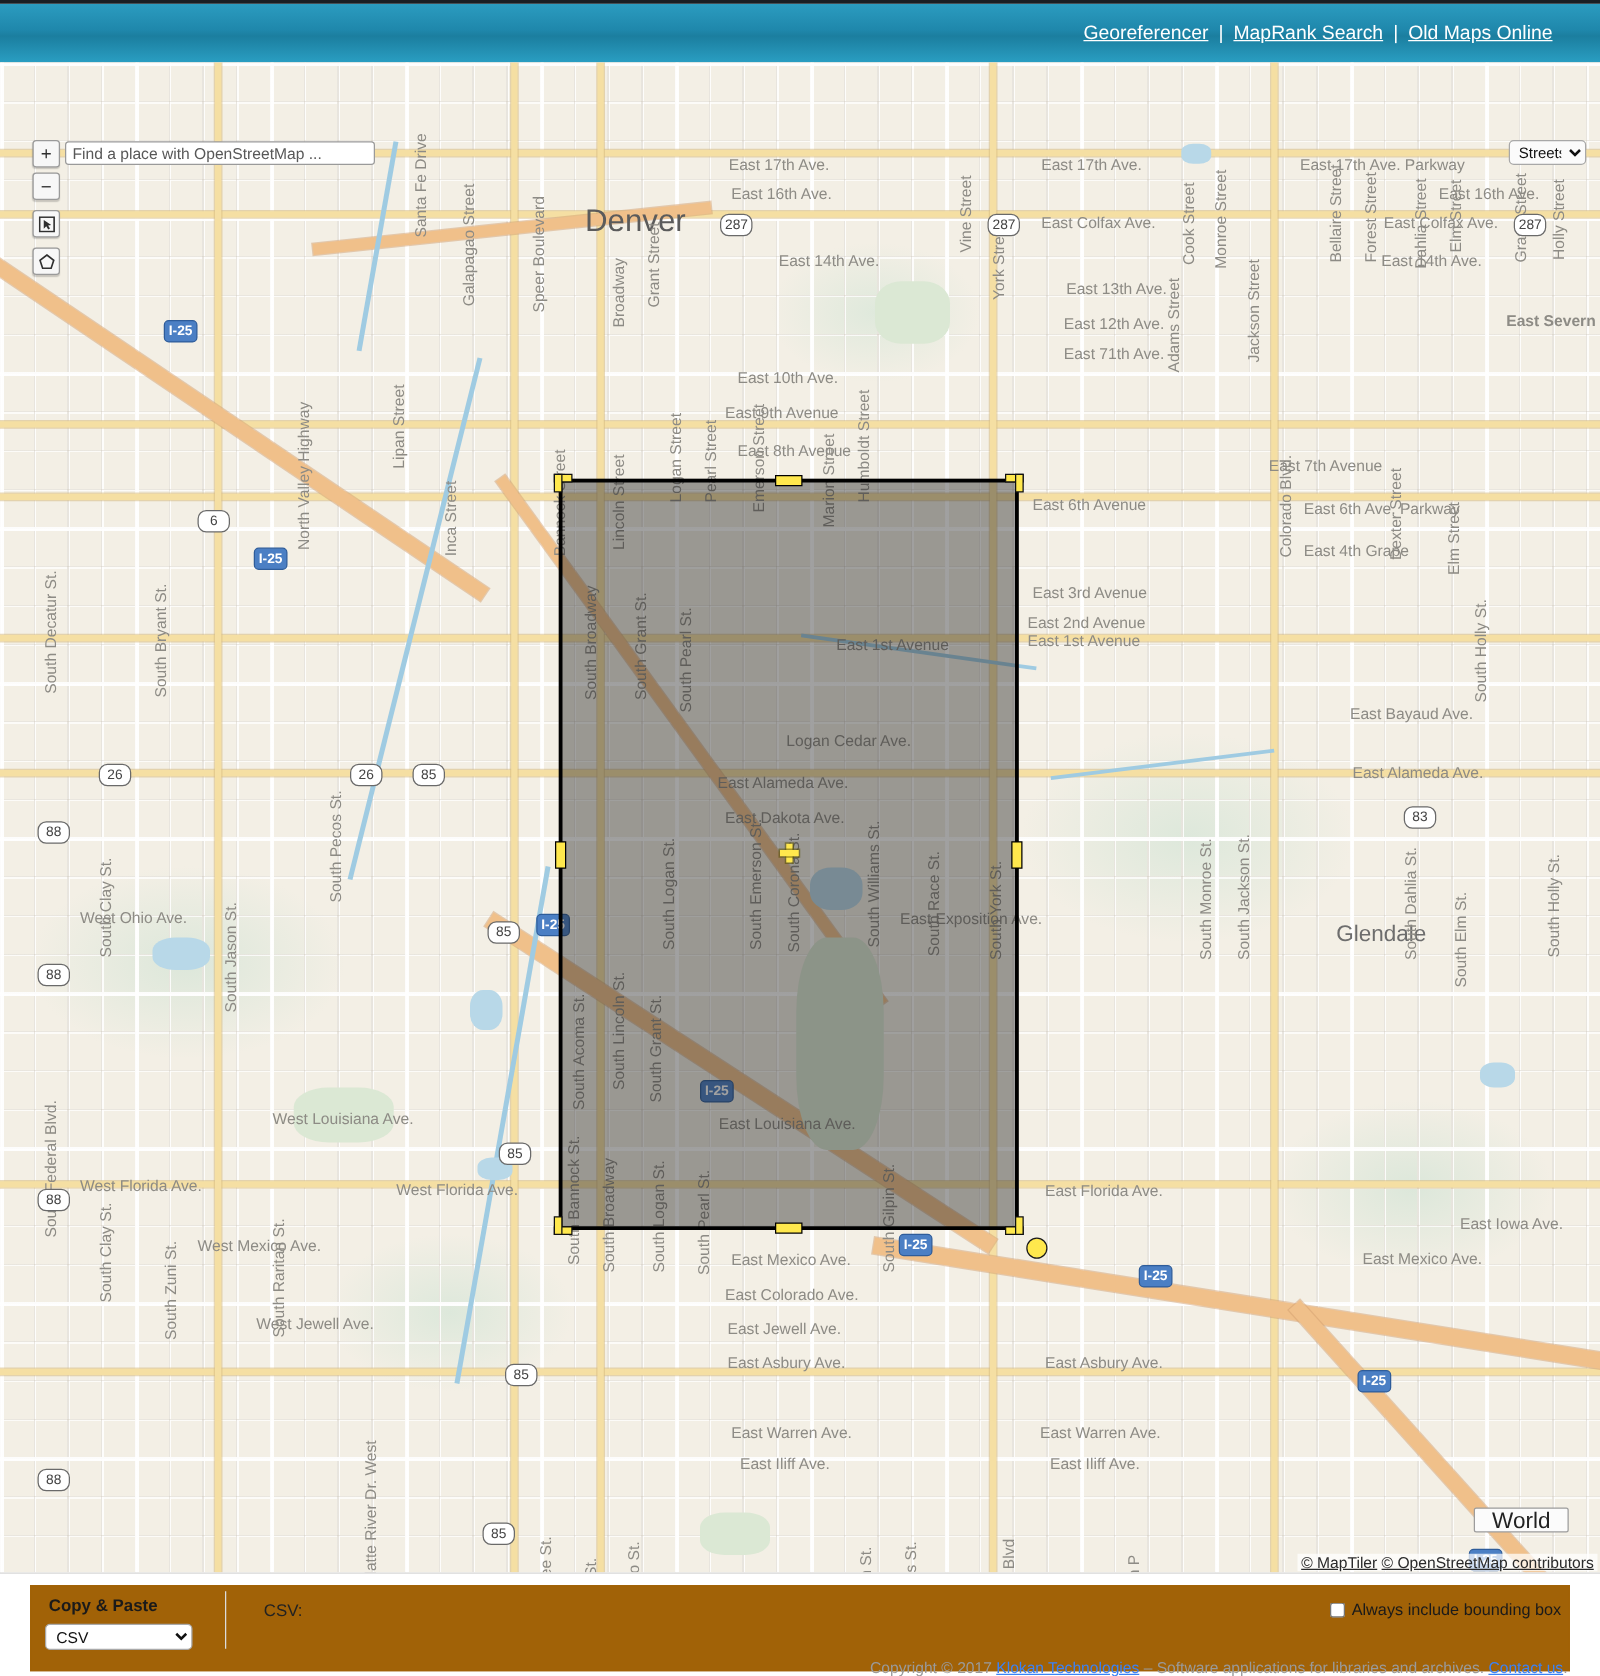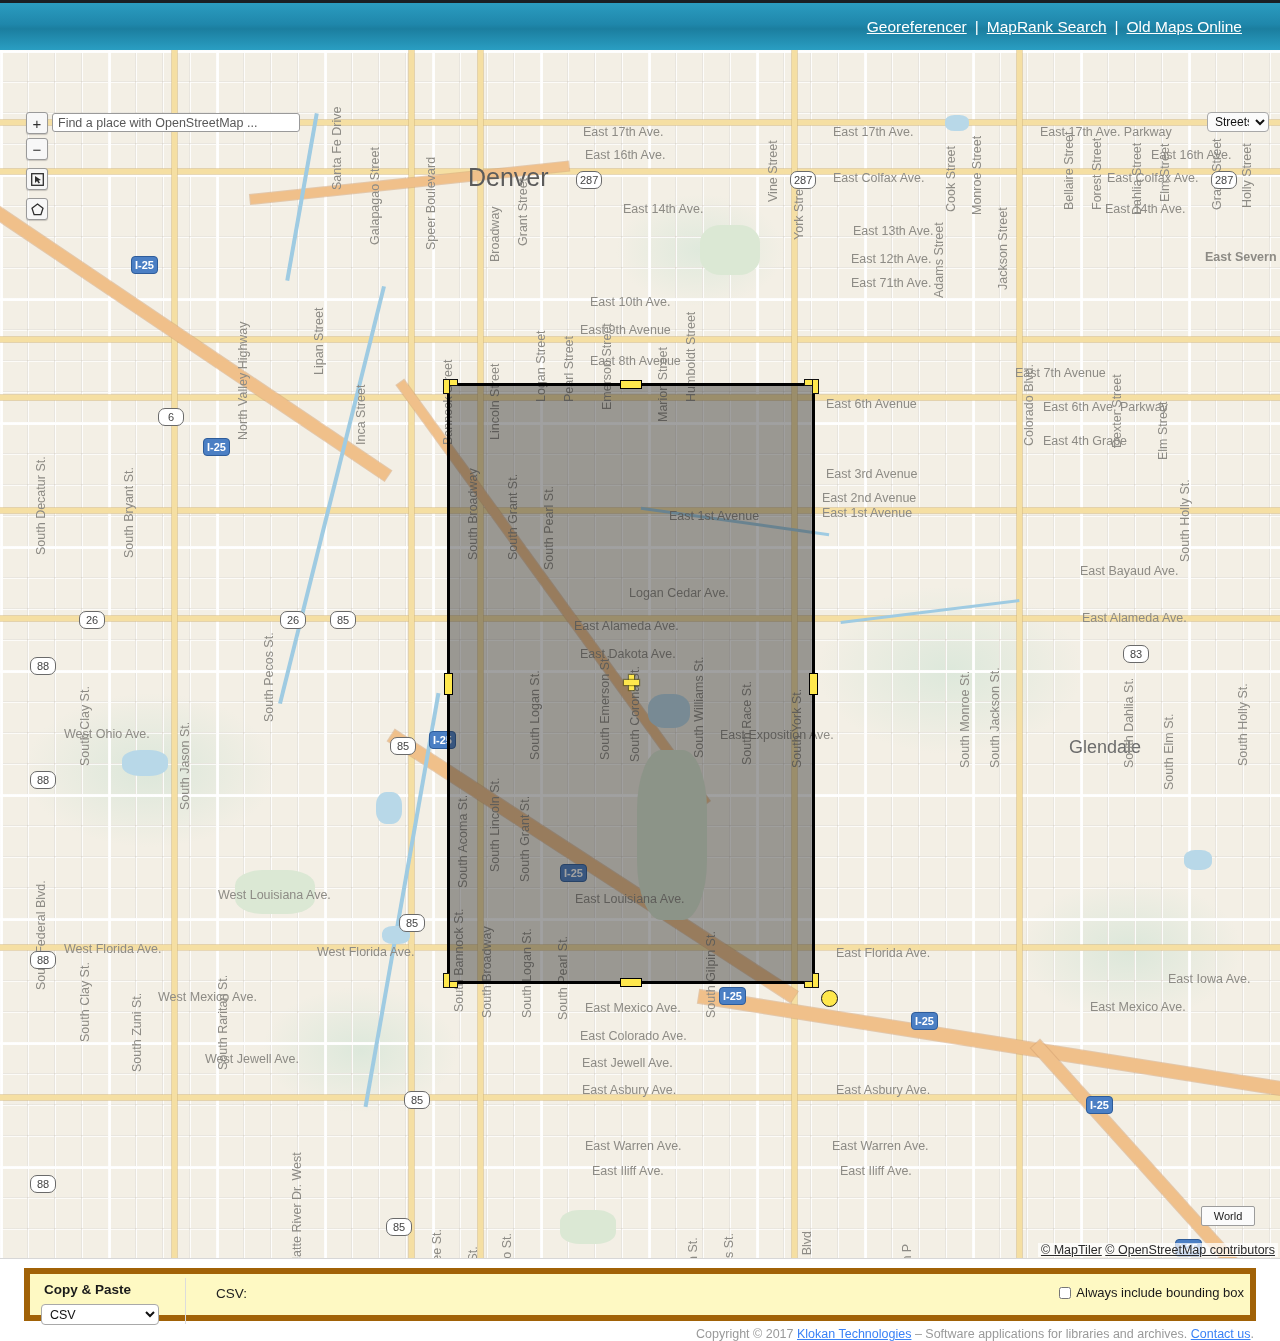--- a/index.html
+++ b/index.html
@@ -160,40 +160,40 @@
     font-family: "Liberation Sans", sans-serif;
   }
   .search-box::placeholder { color: #585858; opacity: 1; }
   .layer-select {
     position: absolute; right: 11px; top: 62px; width: 62px; height: 20px;
     font-size: 12px; font-family: "Liberation Sans", sans-serif;
     border: 1px solid #a8a8a8; border-radius: 4px; background: #fbfbfb;
     padding: 0 3px; color: #111;
   }
   .world-btn {
-    position: absolute; right: 25px; bottom: 32px; width: 54px; height: 20px;
+    position: absolute; right: 25px; bottom: 32px; width: 76px; height: 20px;
     background: #fbfbfb; border: 1px solid #9c9c9c; border-radius: 2px;
-    font-size: 11px; color: #222; display: flex; align-items: center;
+    font-size: 18px; color: #222; display: flex; align-items: center;
     justify-content: center; cursor: pointer;
   }
   .attrib {
     position: absolute; right: 2px; bottom: 1px;
     font-size: 12.5px; color: #2a2a2a; background: rgba(255,255,255,0.72);
     padding: 0 3px; white-space: nowrap;
   }
   .attrib a { color: #2a2a2a; text-decoration: underline; }
 
   
   .bottom {
     position: absolute; top: 1258px; left: 0; width: 1280px; height: 83px;
     background: #ffffff; border-top: 1px solid #d7d7d7;
   }
   .panel {
-    position: absolute; left: 24px; top: 9px; width: 1232px; height: 53px;
-    border: 6px solid #a16207; background: #fef9c3;
+    position: absolute; left: 24px; top: 9px; width: 1232px; height: 69px;
+    border: 1px solid #a16207; background: #a16207;
   }
   .cp-label {
     position: absolute; left: 14px; top: 8px;
     font-size: 13.5px; font-weight: bold; color: #1a1a1a;
   }
   .cp-select {
     position: absolute; left: 11px; top: 30px; width: 118px; height: 21px;
     font-size: 12.5px; font-family: "Liberation Sans", sans-serif;
     border: 1px solid #a9a9a9; border-radius: 4px; background: #ffffff; color: #111;
     padding: 0 4px;

